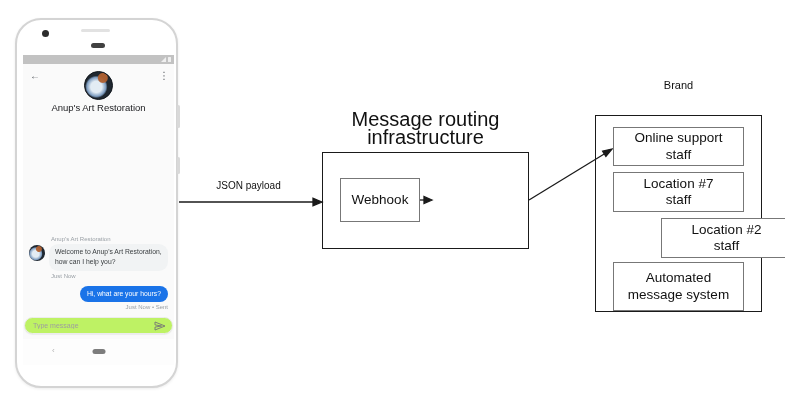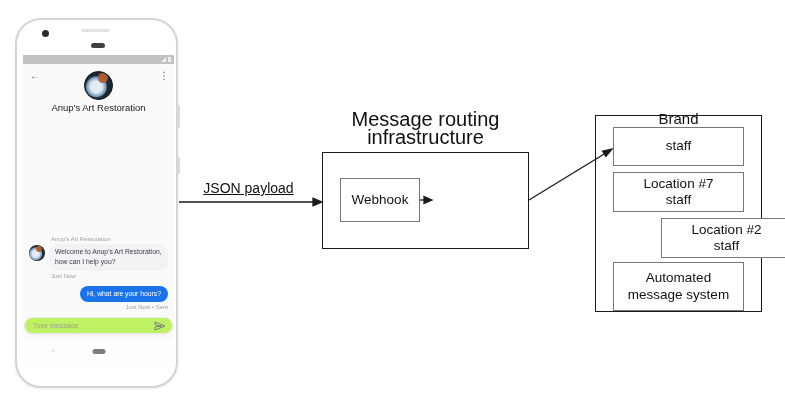--- a/index.html
+++ b/index.html
@@ -85,23 +85,23 @@
   .send-btn { flex:none; width:12px; height:10px; display:flex; align-items:center; justify-content:center; }
 
   .nav-bar { flex:none; height:26px; background:#fdfdfd; position:relative; }
   .nav-back { position:absolute; left:29px; top:7px; font-size:8px; color:#b3b3b3; }
   .nav-home { position:absolute; left:50%; top:10px; transform:translateX(-50%);
     width:13px; height:5px; border-radius:3px; background:#7d7d7d; }
 
   
   .arrows { position:absolute; left:0; top:0; pointer-events:none; }
   .dlabel { position:absolute; text-align:center; color:#111111; }
-  .json-label { left:186px; top:180px; width:125px; font-size:14px;text-decoration:underline; }
+  .json-label { left:186px; top:180px; width:125px; font-size:10px; }
   .routing-title { left:322px; top:110px; width:207px; font-size:20px; line-height:18px; }
-  .brand-title { left:595px; top:110px; width:167px; font-size:15px; }
+  .brand-title { left:595px; top:79px; width:167px; font-size:11px; }
 
   .dbox { position:absolute; box-sizing:border-box; background:#ffffff; }
   .outer-box { border:1.6px solid #1a1a1a; }
   .inner-box {
     border:1.4px solid #777777; display:flex; flex-direction:column;
     align-items:center; justify-content:center; text-align:center;
     font-size:13.5px; line-height:16.5px; color:#111111;
   }
   .routing-outer { left:322px; top:152px; width:207px; height:97px; background:transparent; }
   .webhook-box { left:340px; top:178px; width:80px; height:44px; }
@@ -198,20 +198,21 @@
   <div class="dbox inner-box webhook-box">
     <div>Webhook</div>
   </div>
 
 
   <div class="dlabel brand-title">Brand</div>
 
   <div class="dbox outer-box brand-outer"></div>
 
   <div class="dbox inner-box brand-item brand-item-0">
+    <div>Online support</div>
     <div>staff</div>
   </div>
   <div class="dbox inner-box brand-item brand-item-1">
     <div>Location #7</div>
     <div>staff</div>
   </div>
   <div class="dbox inner-box brand-item brand-item-2">
     <div>Location #2</div>
     <div>staff</div>
   </div>

